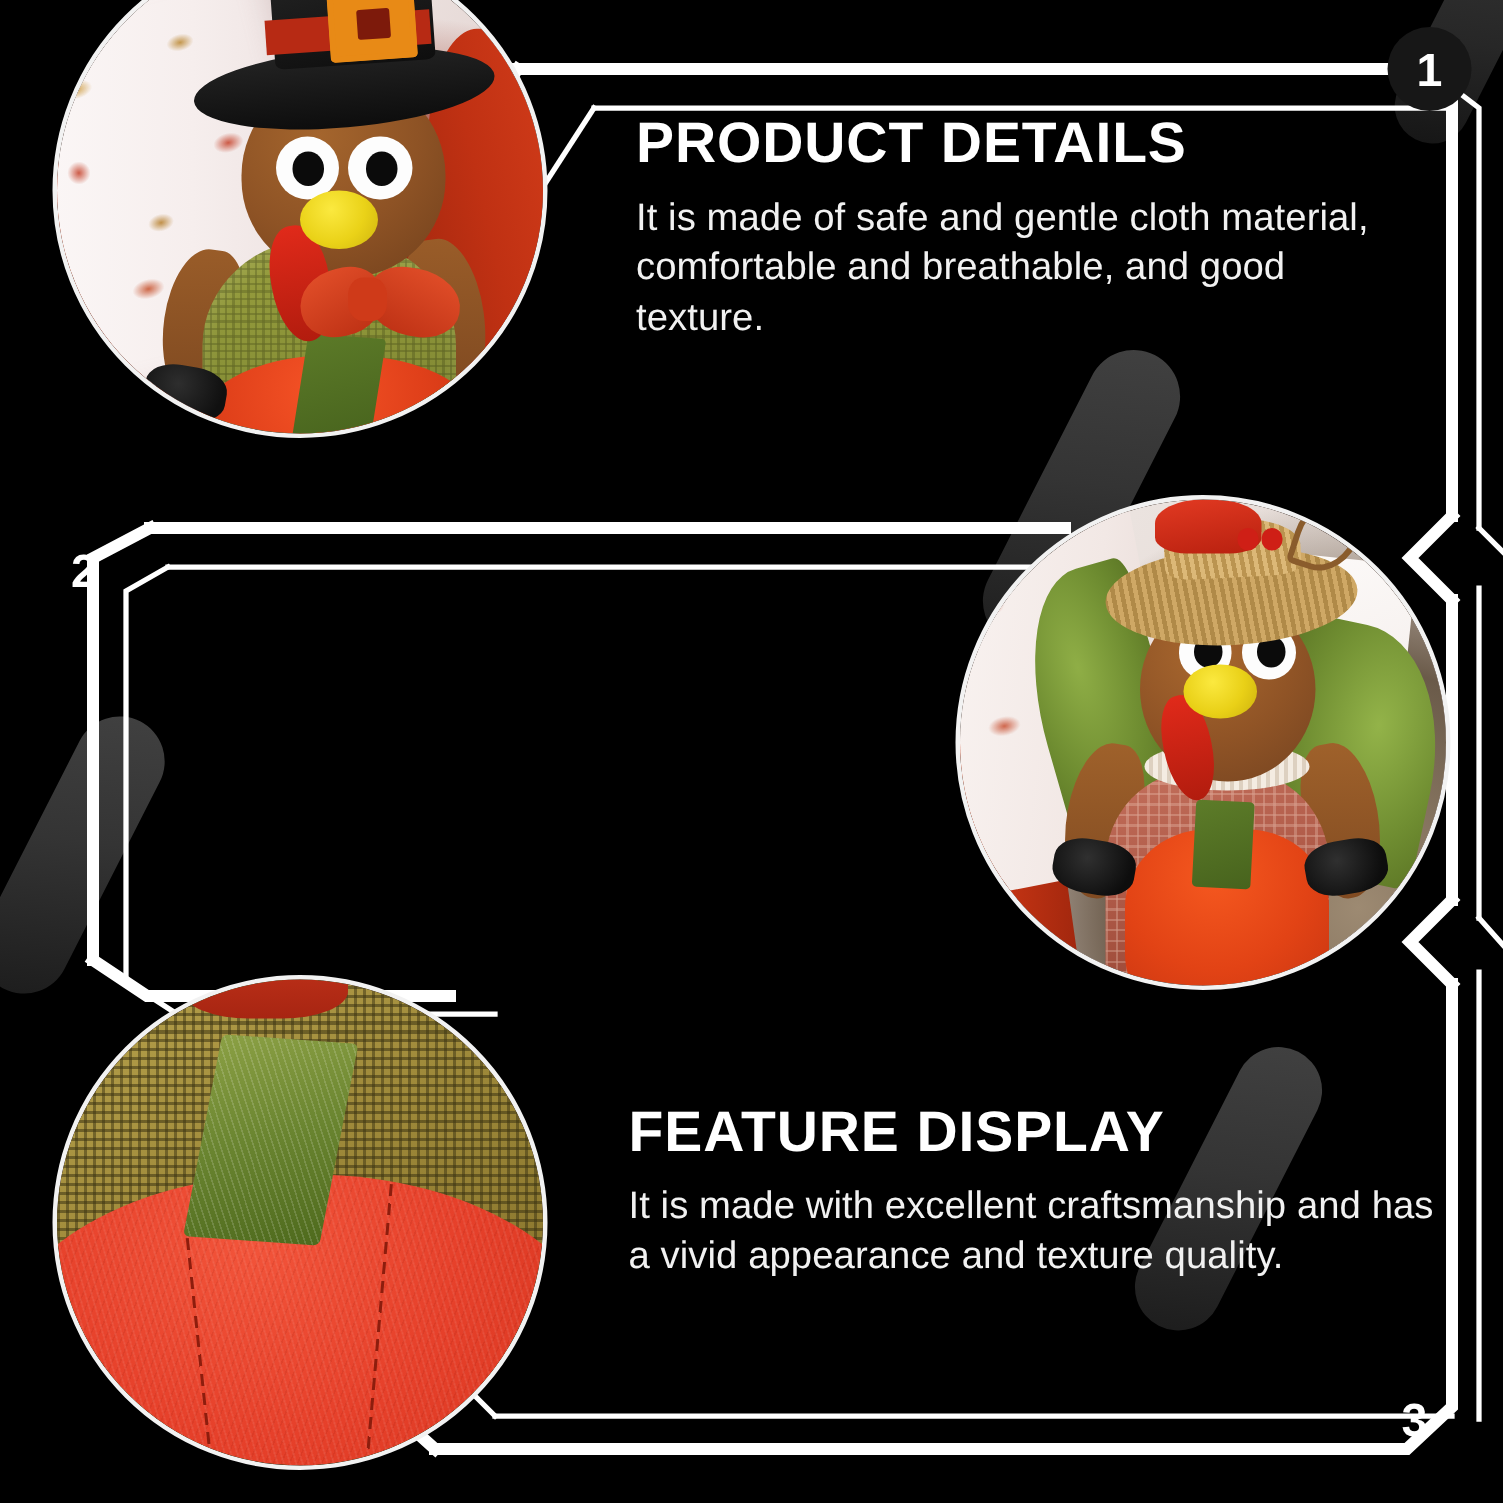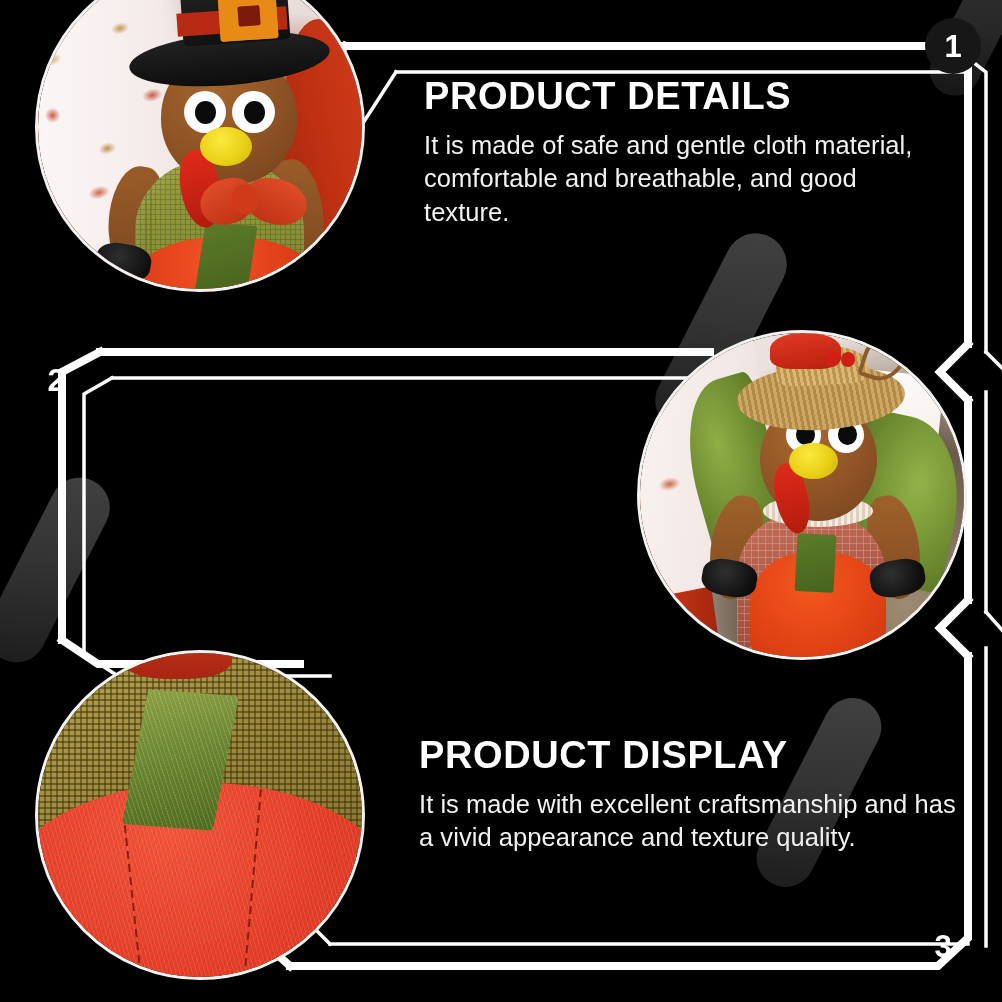--- a/index.html
+++ b/index.html
@@ -558,21 +558,21 @@
     </div>
   </div>
 
   <div class="block" id="block-1">
     <h2>PRODUCT DETAILS</h2>
     <p>It is made of safe and gentle cloth material, comfortable and breathable, and good texture.</p>
   </div>
 
 
   <div class="block" id="block-3">
-    <h2>PRODUCT DISPLAY</h2>
+    <h2>FEATURE DISPLAY</h2>
     <p>It is made with excellent craftsmanship and has a vivid appearance and texture quality.</p>
   </div>
 
   <div class="badge" id="badge-1">1</div>
   <div class="badge" id="badge-2">2</div>
   <div class="badge" id="badge-3">3</div>
 
 </div>
 
 </body></html>

